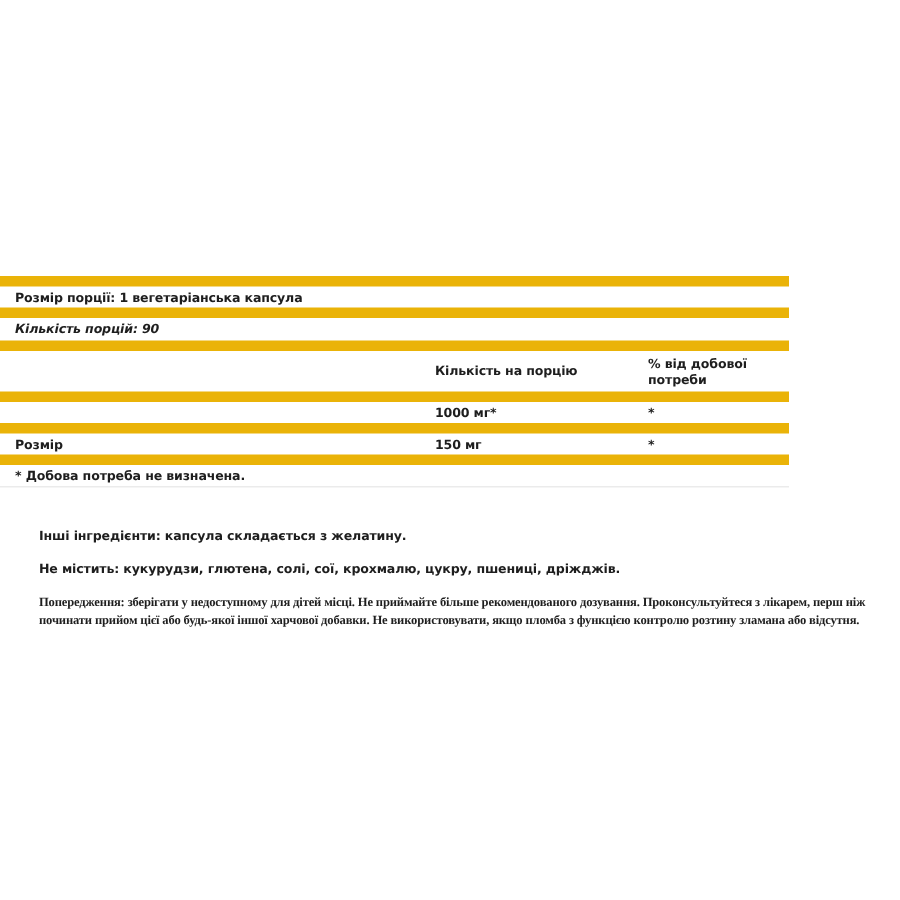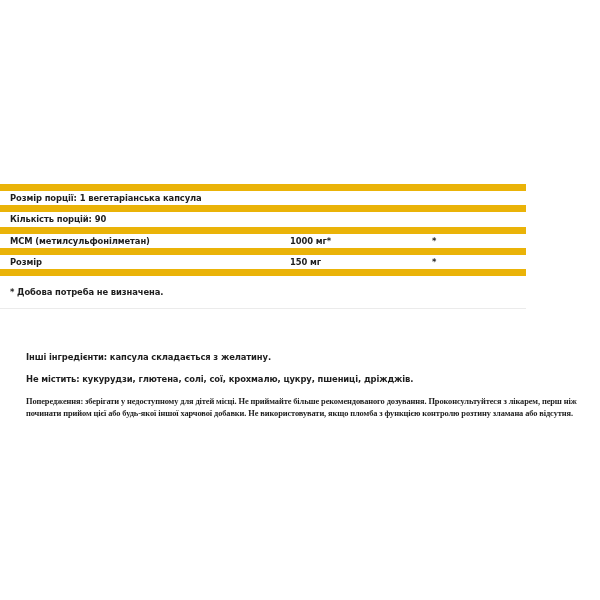--- a/index.html
+++ b/index.html
@@ -20,43 +20,47 @@
       border-top: 7px solid #eab308;
       display: flex; align-items: center;
       box-sizing: border-box;
     }
     .row.last { border-bottom: 1px solid #ebebeb; }
     .cell { box-sizing: border-box; line-height: 11px; }
     .c1 { position: absolute; left: 10px; }
     .c2 { position: absolute; left: 290px; }
     .c3 { position: absolute; left: 432px; width: 90px; }
     .r-size { height: 21px; }
-    .r-count { height: 22px; }
+    .r-count { height: 22px; font-style: italic; }
     .r-head { height: 34px; }
     .r-msm { height: 21px; }
     .r-sulfur { height: 21px; }
-    .r-note { height: 40px; }
+    .r-note { height: 22px; }
     .paras { position: absolute; left: 10px; top: 330px; width: 585px; }
     .para { margin: 16px; line-height: 11.5px; }
     .p-other { position: absolute; top: 6px; }
     .p-free { position: absolute; top: 28px; }
     .p-warn { position: absolute; top: 50px; width: 580px; font-family: Liberation Serif, serif; }
   </style>
 </head>
 <body>
 
 <div class="facts">
   <div class="row r-size">
     <span class="cell c1">Розмір порції: 1 вегетаріанська капсула</span>
   </div>
   <div class="row r-count">
     <span class="cell c1">Кількість порцій: 90</span>
   </div>
+  <div class="row r-head">
+    <span class="cell c1"></span>
+    <span class="cell c2">Кількість на порцію</span>
+    <span class="cell c3">% від добової потреби</span>
+  </div>
   <div class="row r-msm">
-    <span class="cell c1">МСМ (метилсульфонілметан)</span>
     <span class="cell c2">1000 мг*</span>
     <span class="cell c3">*</span>
   </div>
   <div class="row r-sulfur">
     <span class="cell c1">Розмір</span>
     <span class="cell c2">150 мг</span>
     <span class="cell c3">*</span>
   </div>
   <div class="row r-note last">
     <span class="cell c1">* Добова потреба не визначена.</span>

